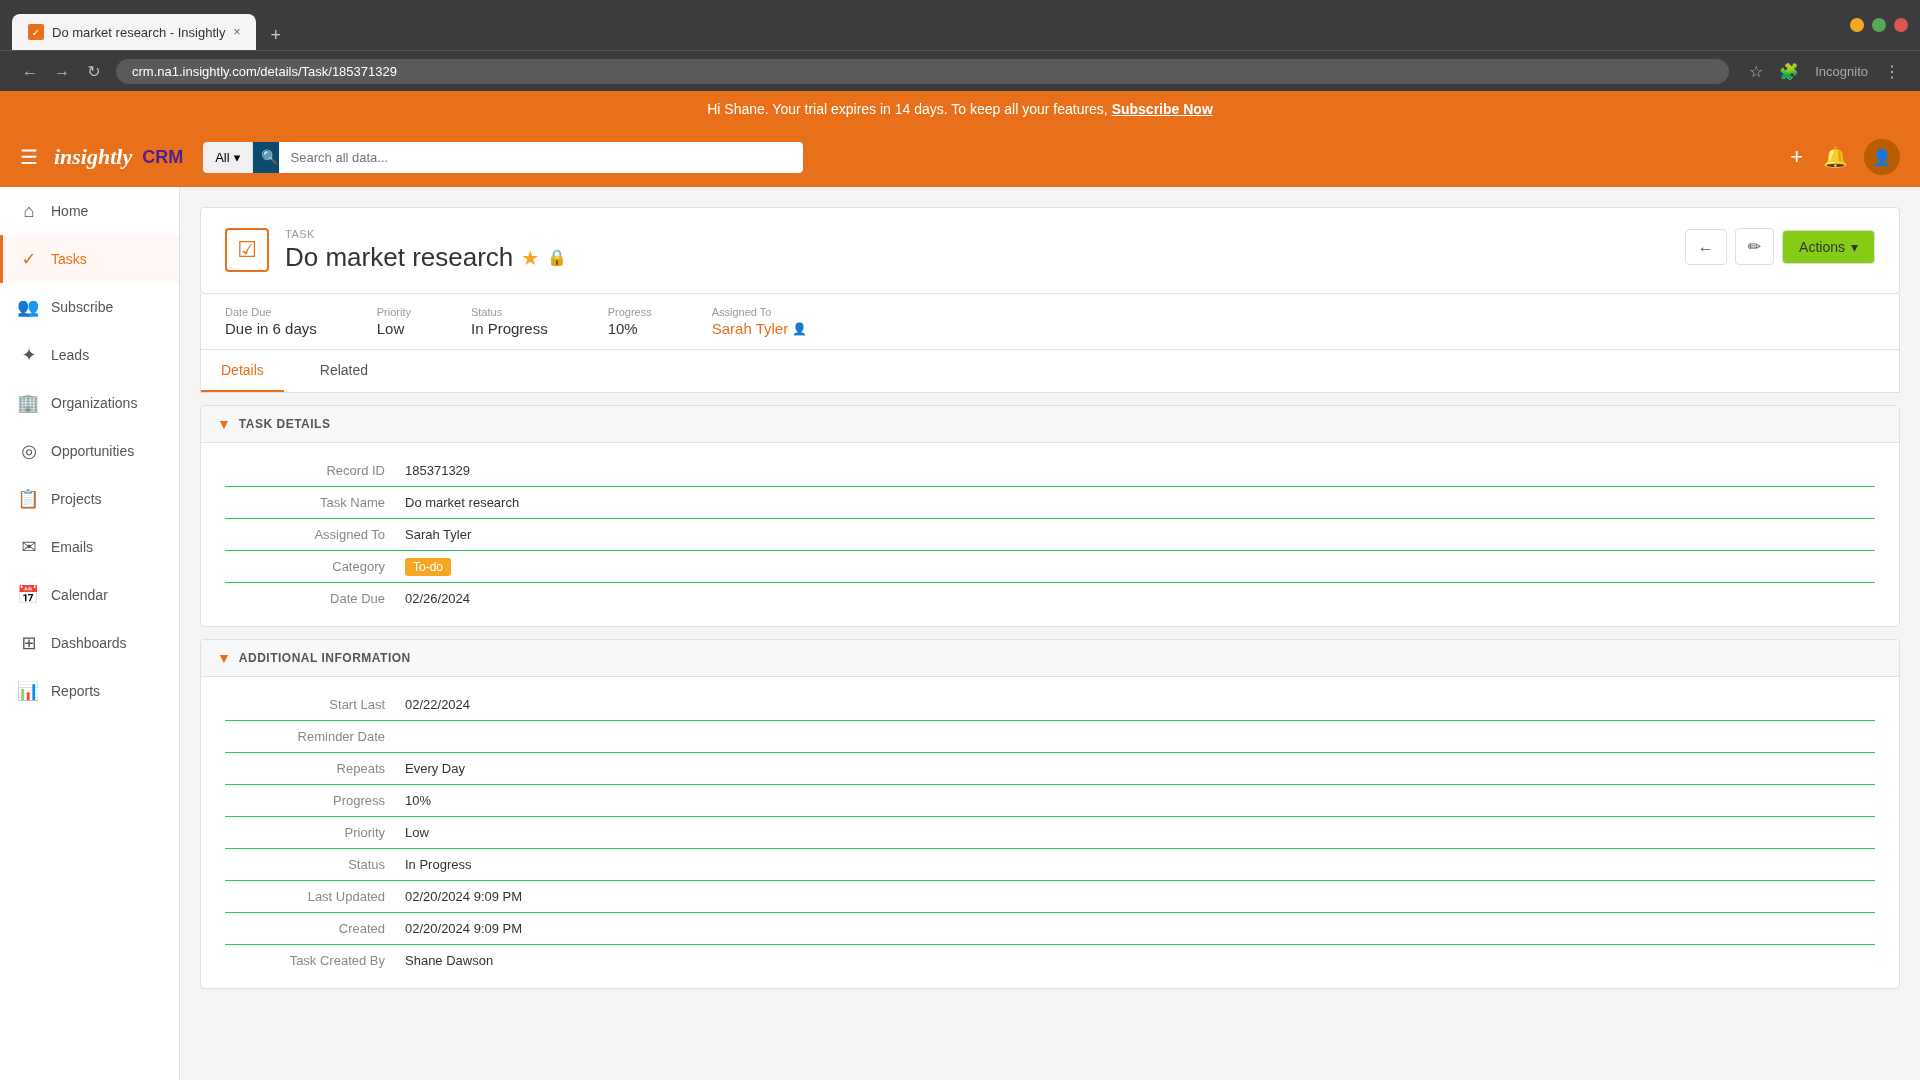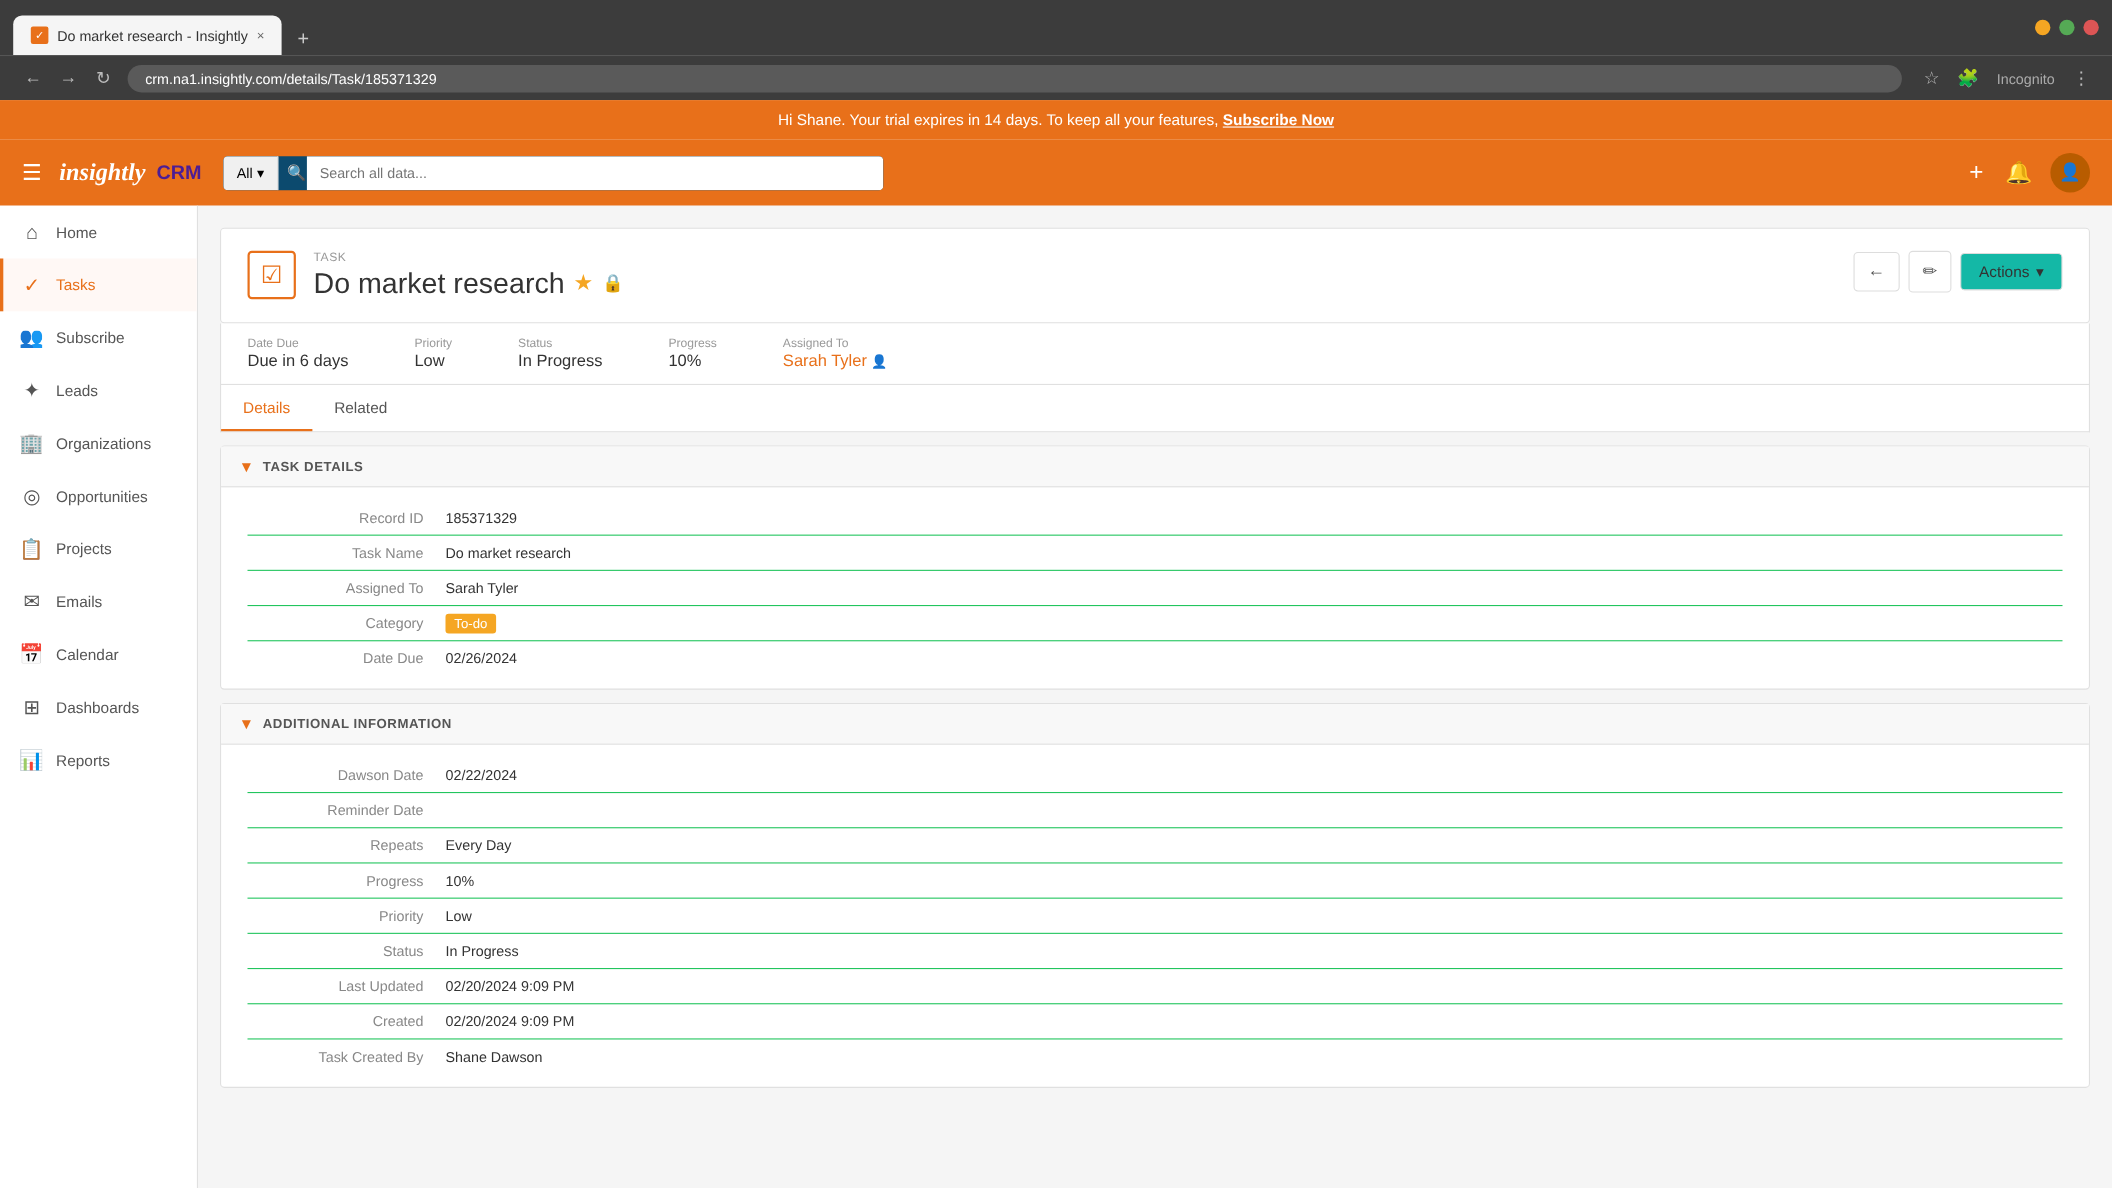--- a/index.html
+++ b/index.html
@@ -55,31 +55,31 @@
     .page-header { background: #fff; border: 1px solid #e0e0e0; border-radius: 4px; padding: 20px 24px; margin-bottom: 0; display: flex; align-items: flex-start; }
     .task-icon { width: 44px; height: 44px; background: #fff; border: 2px solid #e8701a; border-radius: 4px; display: flex; align-items: center; justify-content: center; margin-right: 16px; flex-shrink: 0; }
     .task-icon-inner { color: #e8701a; font-size: 22px; }
     .task-title-area { flex: 1; }
     .task-label { font-size: 11px; color: #999; text-transform: uppercase; letter-spacing: 0.5px; margin-bottom: 2px; }
     .task-title { font-size: 26px; font-weight: 400; color: #333; display: flex; align-items: center; gap: 8px; }
     .task-star { color: #f5a623; font-size: 20px; cursor: pointer; }
     .task-lock { color: #999; font-size: 16px; }
     .page-header-actions { display: flex; align-items: center; gap: 8px; margin-left: auto; }
     .btn-icon { background: #fff; border: 1px solid #ddd; border-radius: 4px; padding: 8px 12px; cursor: pointer; font-size: 16px; color: #555; }
-    .btn-actions { background: #14b8a6; border: 1px solid #ddd; border-radius: 4px; padding: 8px 16px; cursor: pointer; font-size: 14px; color: #333; display: flex; align-items: center; gap: 6px; }
+    .btn-actions { background: #84cc16; border: 1px solid #ddd; border-radius: 4px; padding: 8px 16px; cursor: pointer; font-size: 14px; color: #333; display: flex; align-items: center; gap: 6px; }
 
     
     .stats-bar { background: #fff; border: 1px solid #e0e0e0; border-top: none; padding: 12px 24px; display: flex; gap: 60px; margin-bottom: 0; }
     .stat-item { display: flex; flex-direction: column; gap: 2px; }
     .stat-label { font-size: 11px; color: #999; }
     .stat-value { font-size: 15px; color: #333; font-weight: 500; }
     .stat-value.link { color: #e8701a; cursor: pointer; text-decoration: none; display: flex; align-items: center; gap: 4px; }
 
     
-    .tabs-row { background: #fff; border: 1px solid #e0e0e0; border-top: none; display: flex; gap: 0; margin-bottom: 12px; }
+    .tabs-row { background: #fff; border: 1px solid #e0e0e0; border-top: none; display: flex; gap: 16px; margin-bottom: 12px; }
     .tab { padding: 12px 20px; cursor: pointer; font-size: 14px; color: #555; border-bottom: 2px solid transparent; }
     .tab.active { color: #e8701a; border-bottom-color: #e8701a; }
 
     
     .content-card { background: #fff; border: 1px solid #e0e0e0; border-radius: 4px; margin-bottom: 12px; }
     .section-header { background: #f8f8f8; border-bottom: 1px solid #e0e0e0; padding: 10px 16px; display: flex; align-items: center; gap: 8px; cursor: pointer; }
     .section-header .chevron { color: #e8701a; font-size: 14px; }
     .section-title { font-size: 12px; font-weight: 600; color: #555; text-transform: uppercase; letter-spacing: 0.5px; }
 
     .detail-grid { padding: 12px 24px; }
@@ -286,21 +286,21 @@
       </div>
     </div>
 
     <div class="content-card">
       <div class="section-header">
         <span class="chevron">▼</span>
         <span class="section-title">ADDITIONAL INFORMATION</span>
       </div>
       <div class="detail-grid">
         <div class="detail-row">
-          <span class="detail-label">Dawson Date</span>
+          <span class="detail-label">Start Last</span>
           <span class="detail-value">02/22/2024</span>
         </div>
         <div class="detail-row">
           <span class="detail-label">Reminder Date</span>
           <span class="detail-value"></span>
         </div>
         <div class="detail-row">
           <span class="detail-label">Repeats</span>
           <span class="detail-value">Every Day</span>
         </div>

